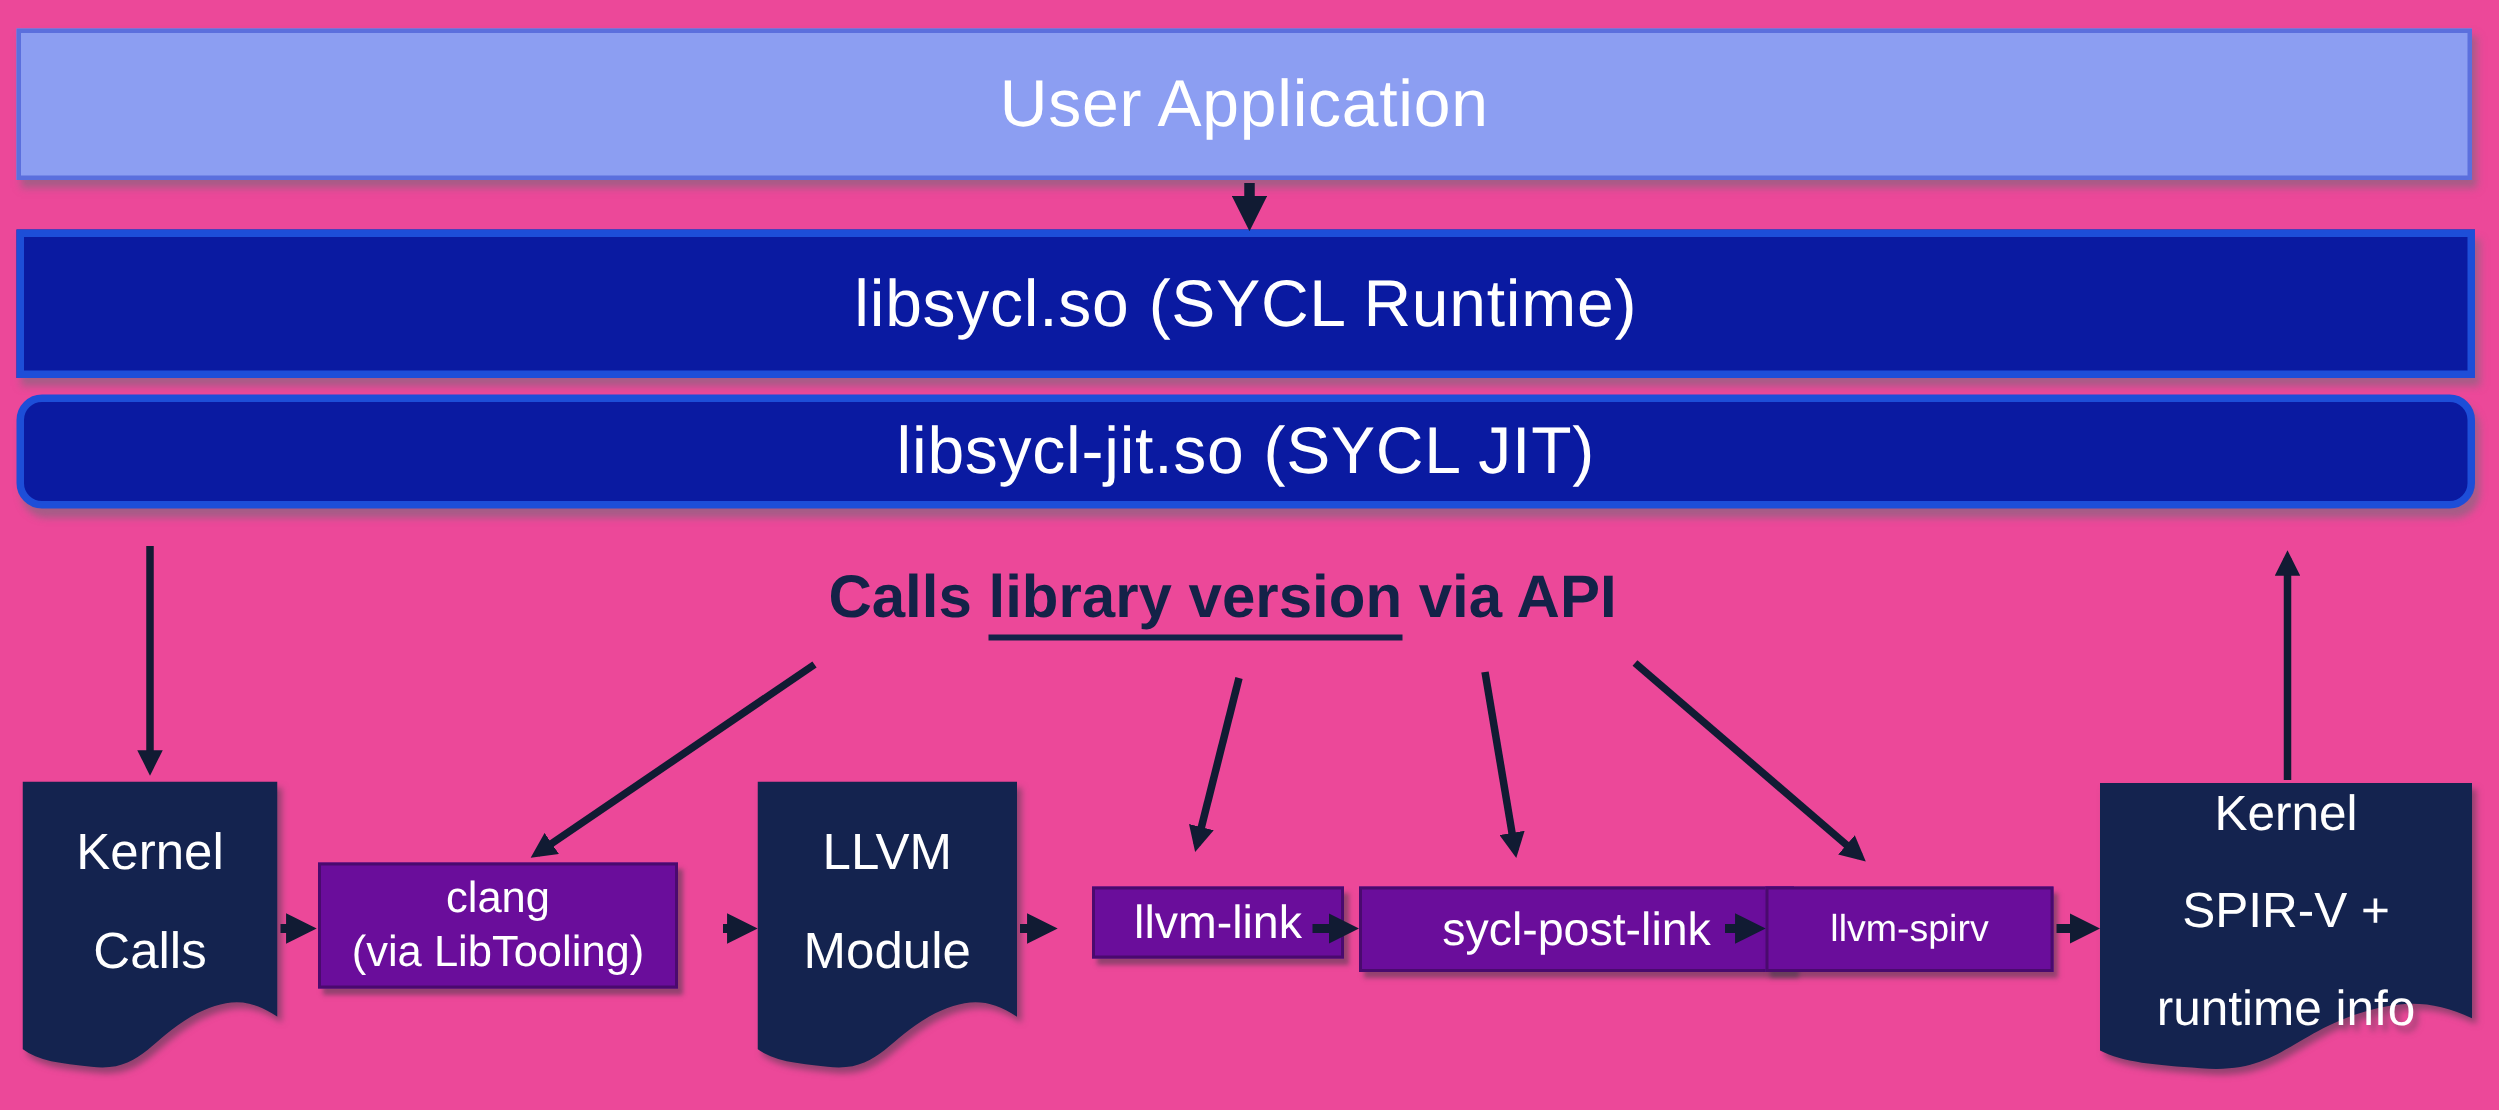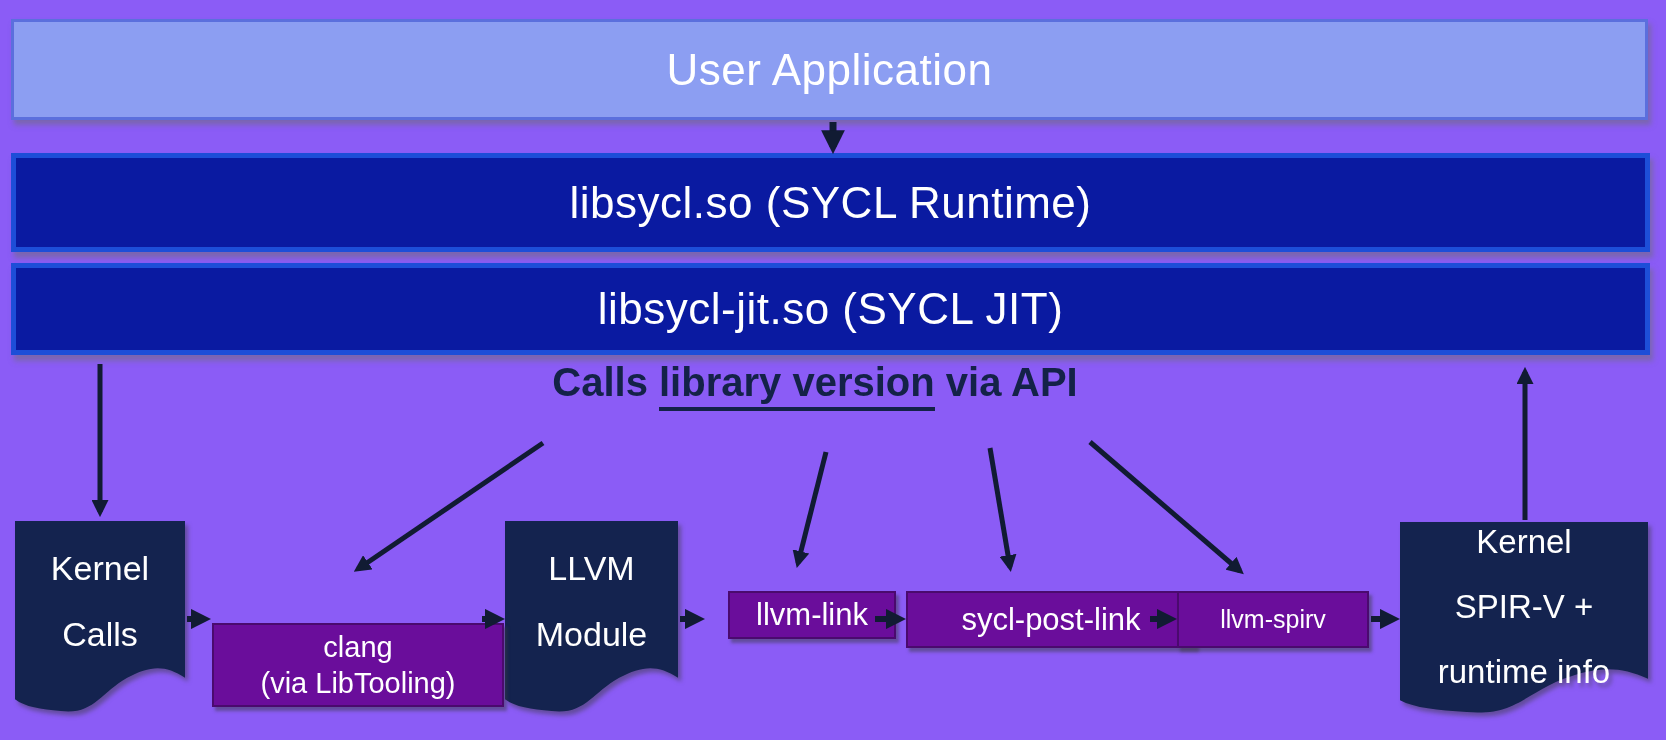--- a/index.html
+++ b/index.html
@@ -1,40 +1,40 @@
 <!DOCTYPE html>
 <html><head>
 <meta charset="utf-8">
 <style>
   html,body{margin:0;padding:0;background:#ffffff;}
   .stage{
-    position:relative;width:1666px;height:740px;background:#8b5cf6;overflow:hidden;
+    position:relative;width:1666px;height:740px;background:#ec4899;overflow:hidden;
     font-family:"Liberation Sans","DejaVu Sans",sans-serif;
   }
   
   .layer-box{
     position:absolute;display:flex;align-items:center;justify-content:center;
     color:#ffffff;font-size:44px;font-weight:400;letter-spacing:0.5px;
     box-sizing:border-box;
   }
   .layer-light{
     background:#8c9ef2;border:3px solid #5b6fdd;
     box-shadow:3px 5px 5px rgba(110,110,120,0.55);
   }
   .layer-dark{
     background:#0a1aa1;border:5px solid #1d4ed8;
     box-shadow:3px 6px 5px rgba(110,110,120,0.55);
   }
   #user-box{left:11px;top:19px;width:1637px;height:101px;}
   #runtime-box{left:11px;top:153px;width:1639px;height:99px;}
-  #jit-box{left:11px;top:263px;width:1639px;height:92px;}
+  #jit-box{left:11px;top:263px;width:1639px;height:76px;border-radius:17px;}
 
   
   .caption{
-    position:absolute;left:0;top:360px;width:1630px;text-align:center;
+    position:absolute;left:0;top:376px;width:1630px;text-align:center;
     font-size:40px;font-weight:700;color:#142248;
   }
   .caption .u{border-bottom:4px solid #142248;padding-bottom:3px;}
 
   
   .doc{position:absolute;filter:drop-shadow(3px 4px 2px rgba(60,60,70,0.5));}
   .doc svg{position:absolute;left:0;top:0;display:block;}
   .doc .doc-label{
     position:absolute;left:0;top:0;width:100%;height:160px;
     display:flex;flex-direction:column;align-items:center;justify-content:center;
@@ -45,21 +45,21 @@
   #doc-kernel-spirv{left:1400px;top:522px;width:248px;height:196px;}
   #doc-kernel-spirv .doc-label{font-size:33px;line-height:41px;height:168px;}
 
   
   .tool{
     position:absolute;display:flex;flex-direction:column;align-items:center;justify-content:center;
     background:#6a0d9b;border:2px solid #4a0a6e;box-sizing:border-box;
     color:#ffffff;text-align:center;
     box-shadow:3px 4px 3px rgba(60,60,70,0.5);
   }
-  #tool-clang{left:212px;top:575px;width:292px;height:84px;font-size:29px;line-height:36px;margin-top:48px;}
+  #tool-clang{left:212px;top:575px;width:240px;height:84px;font-size:29px;line-height:36px;}
   #tool-llvm-link{left:728px;top:591px;width:168px;height:48px;font-size:31px;}
   #tool-sycl-post-link{left:906px;top:591px;width:290px;height:57px;font-size:31px;}
   #tool-llvm-spirv{left:1177px;top:591px;width:192px;height:57px;font-size:25px;}
 
   .overlay{position:absolute;left:0;top:0;pointer-events:none;}
 </style>
 </head>
 <body>
 
 <div class="stage">

